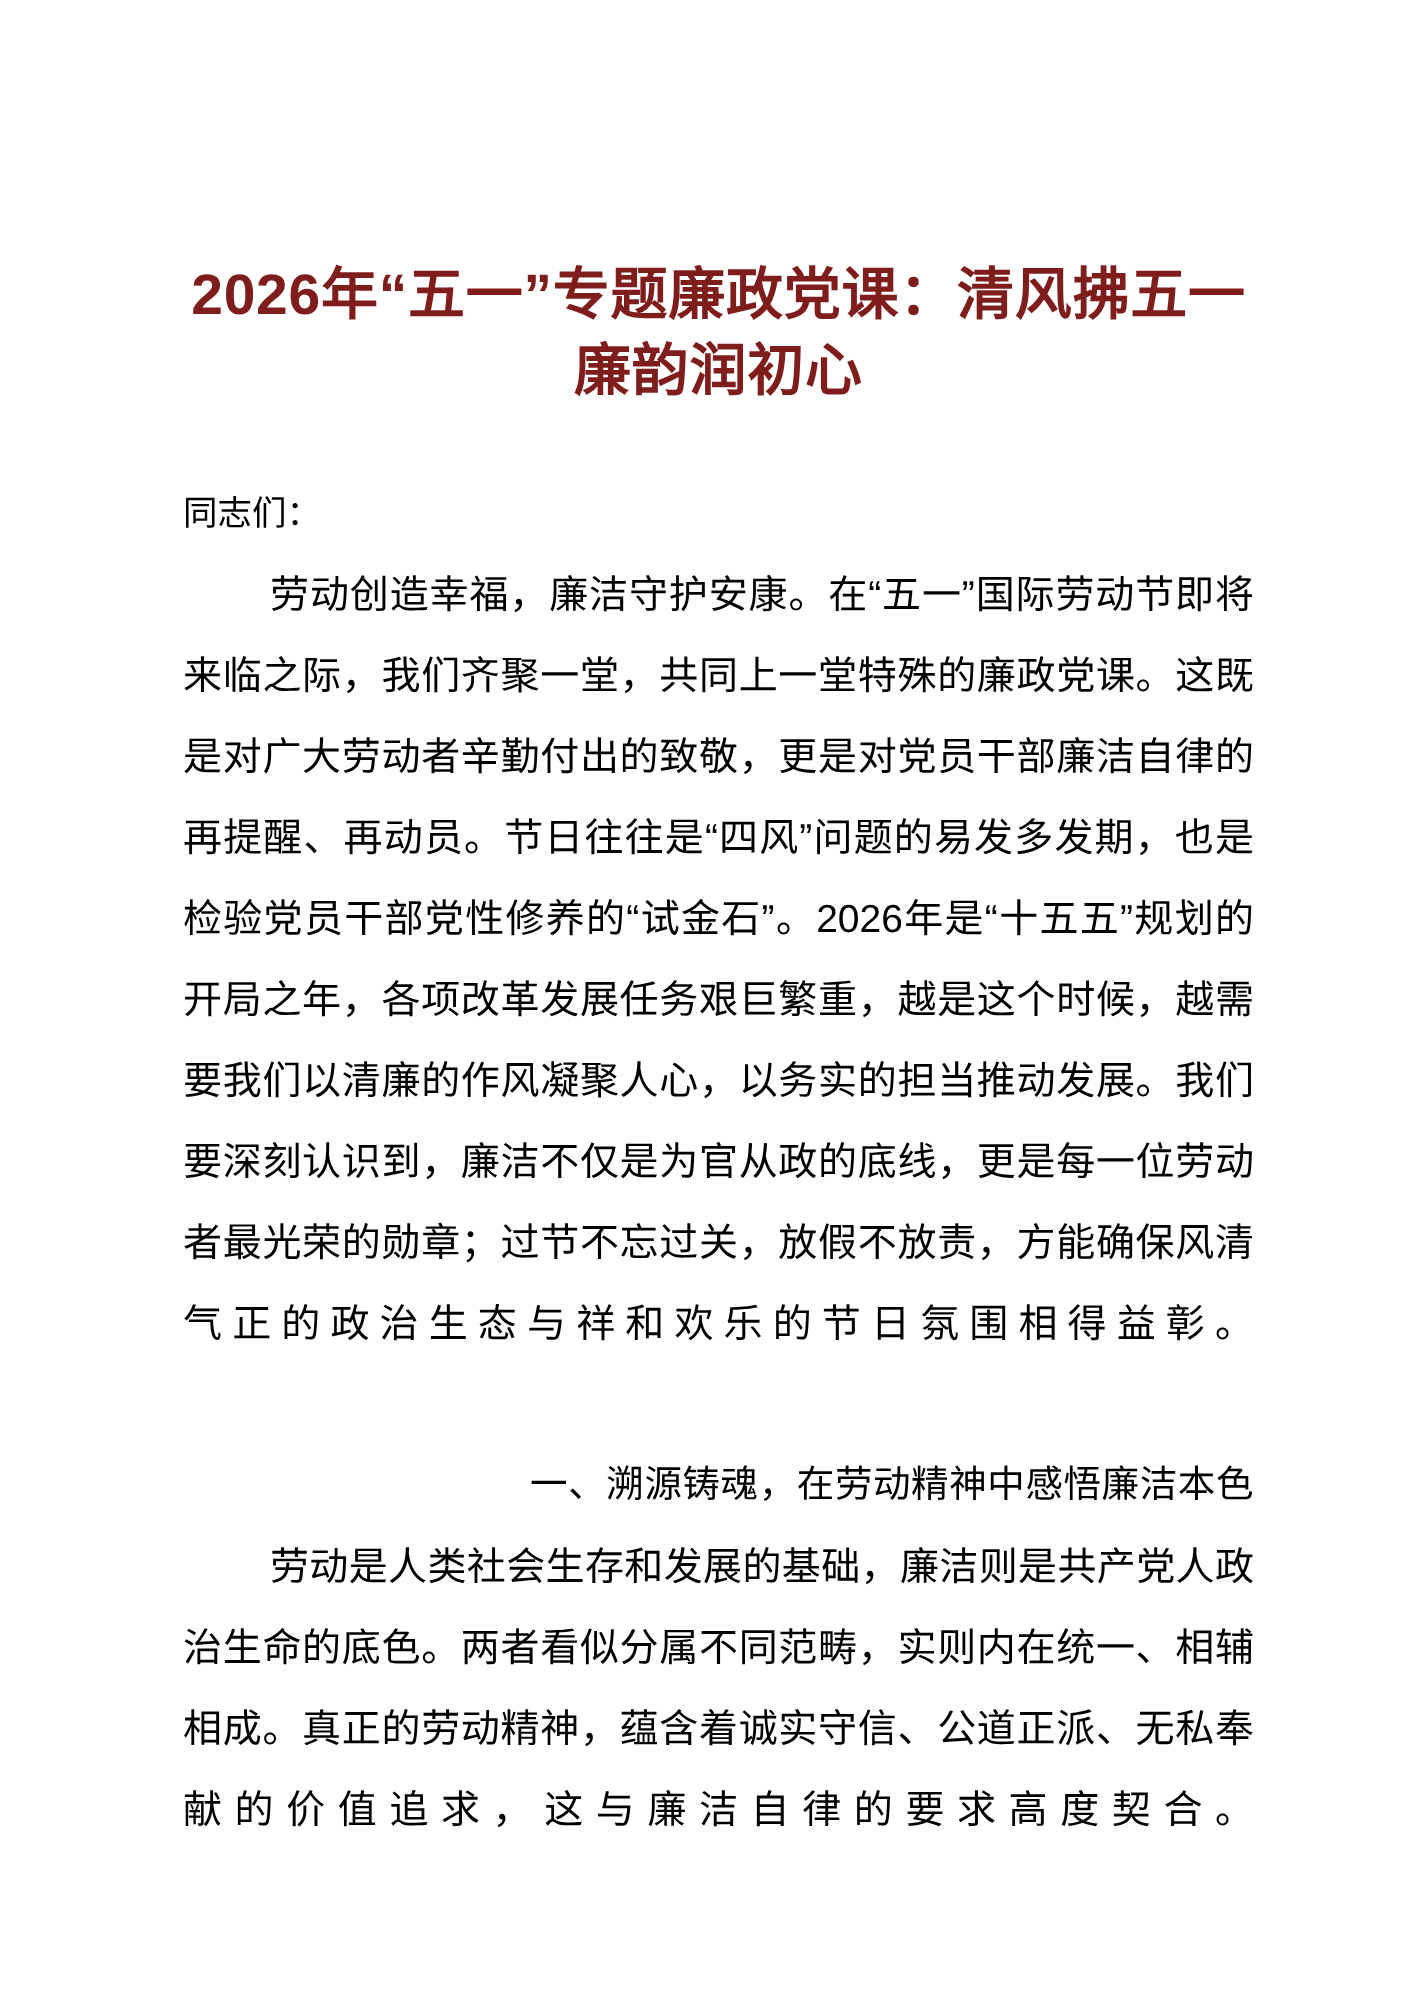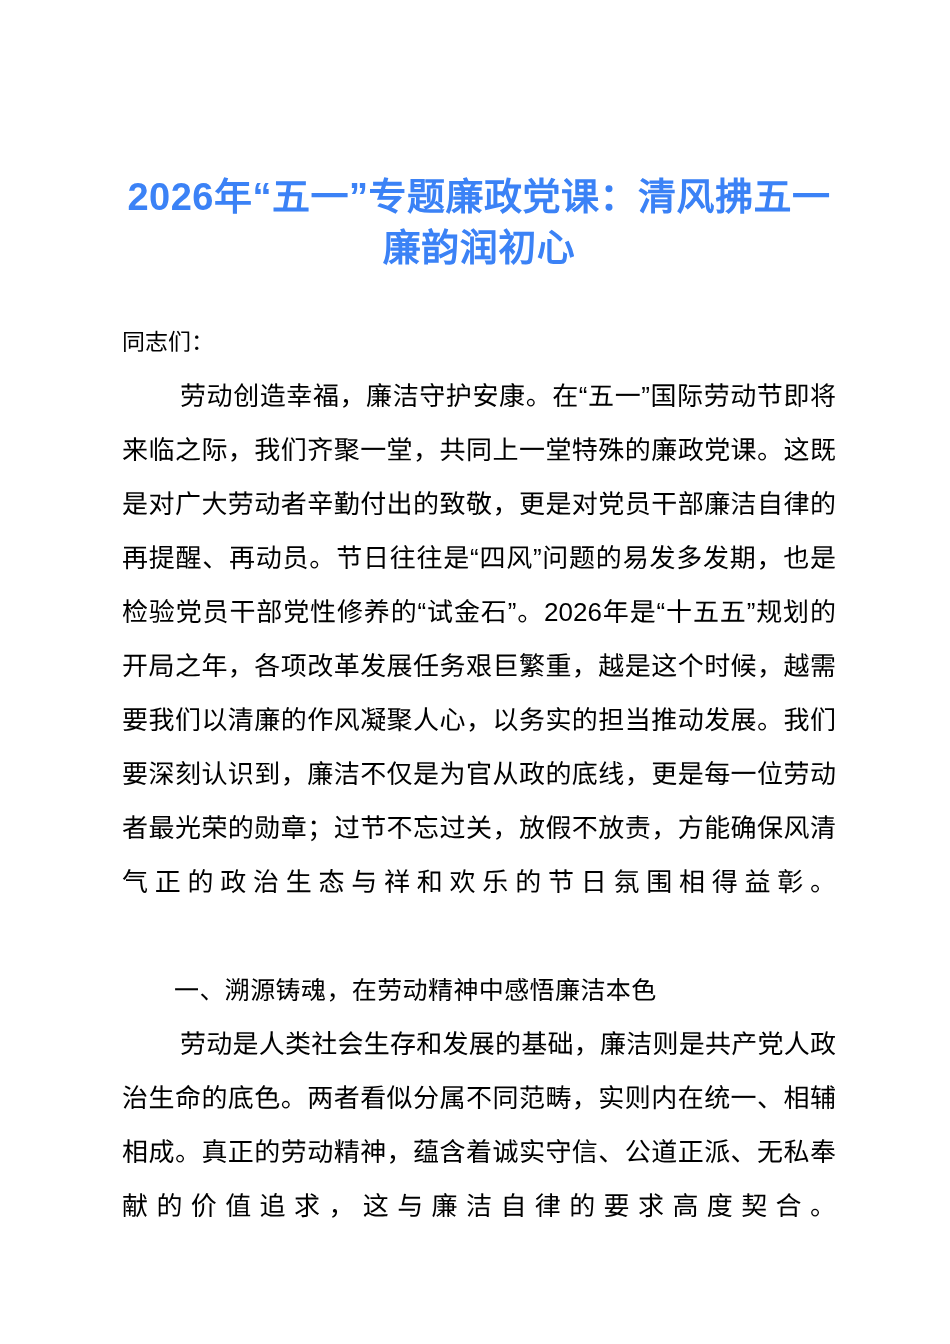--- a/index.html
+++ b/index.html
@@ -27,21 +27,21 @@
 
   
   .doc-title {
     margin: 0;
     padding-top: 172px;
     text-align: center;
     font-size: 38px;
     line-height: 51px;
     font-weight: 700;
     letter-spacing: 0.5px;
-    color: #3b82f6;
+    color: #7f1d1d;
     white-space: pre-line;
   }
 
   
   .salutation {
     margin: 0;
     padding-top: 41px;
     font-size: 23px;
     line-height: 54px;
     text-align: left;
@@ -56,21 +56,21 @@
     text-align: justify;
     text-justify: inter-ideograph;
     letter-spacing: 0;
   }
 
   p.section-heading {
     margin: 0;
     font-size: 25px;
     line-height: 54px;
     text-indent: 52px;
-    text-align: left;
+    text-align: right;
     letter-spacing: 0.4px;
   }
 
   
   p.body-para::after {
     content: "";
     display: inline-block;
     width: 100%;
   }
 </style>

